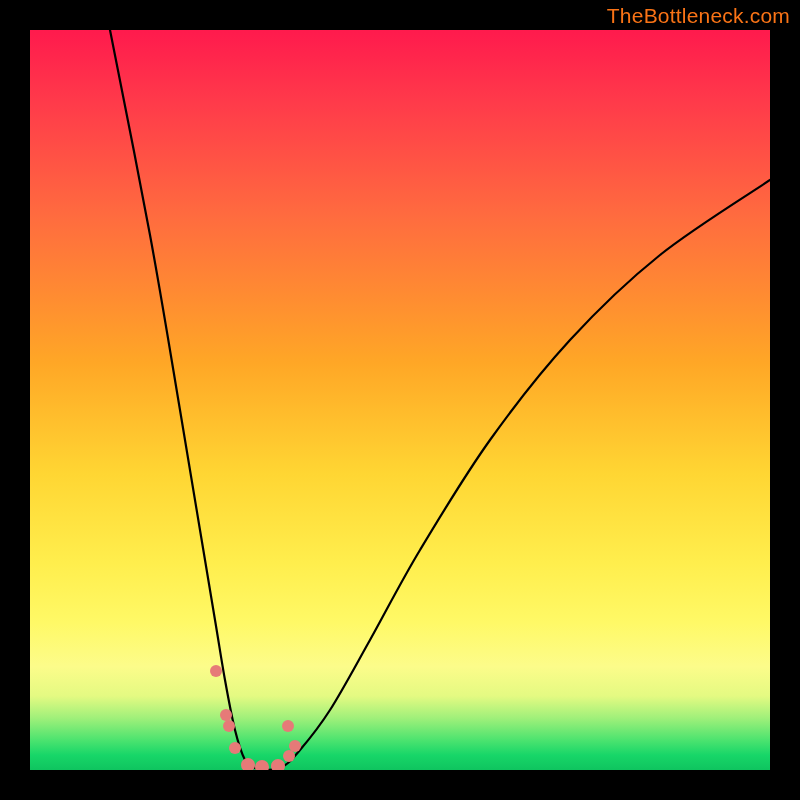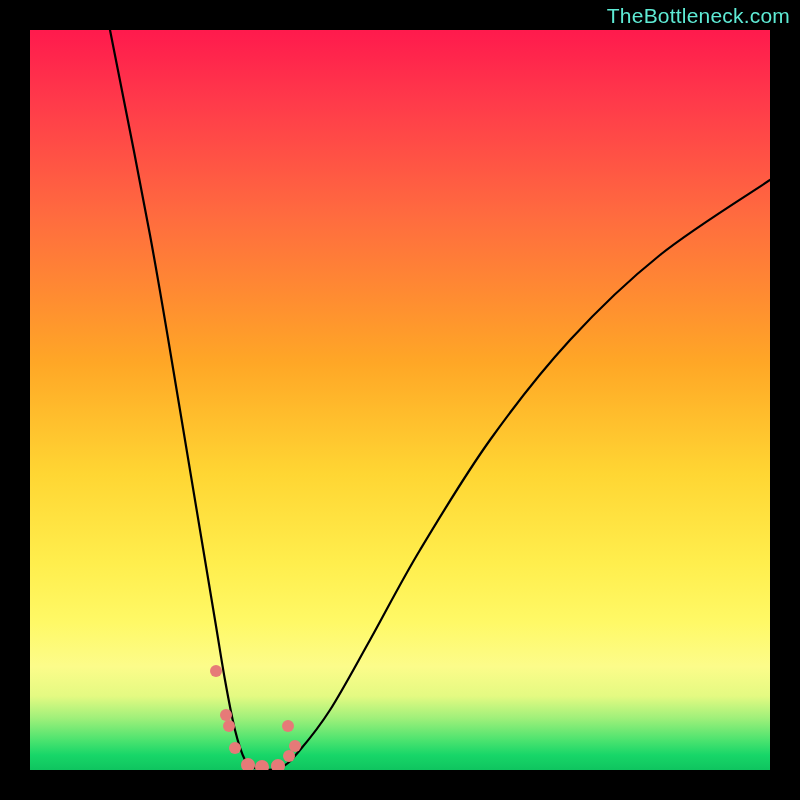--- a/index.html
+++ b/index.html
@@ -30,21 +30,21 @@
       #9ff07a 93%,
       #4be36f 96%,
       #17d668 98%,
       #0fc45f 100%
     );
   }
   .watermark {
     position: absolute;
     top: 4px;
     right: 10px;
-    color: #5eead4;
+    color: #f97316;
     font-size: 21px;
     font-weight: 500;
     letter-spacing: 0.2px;
     user-select: none;
   }
   svg.curve {
     position: absolute;
     left: 0;
     top: 0;
     width: 740px;

